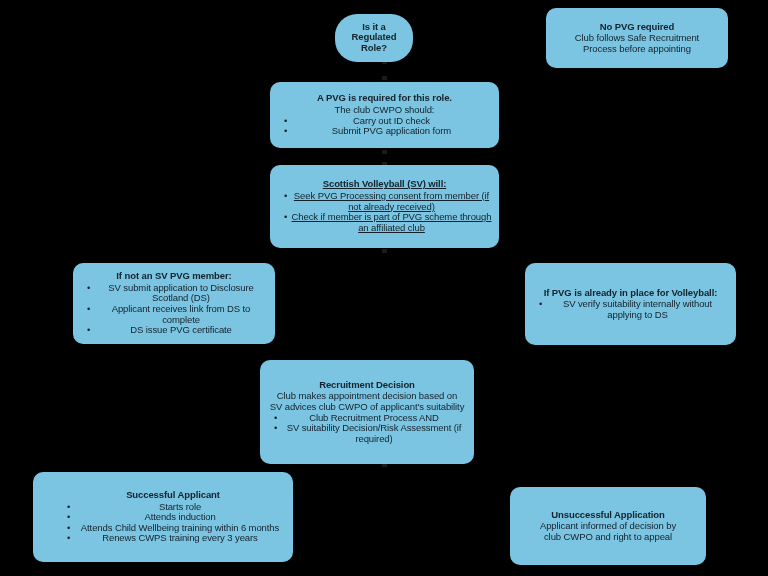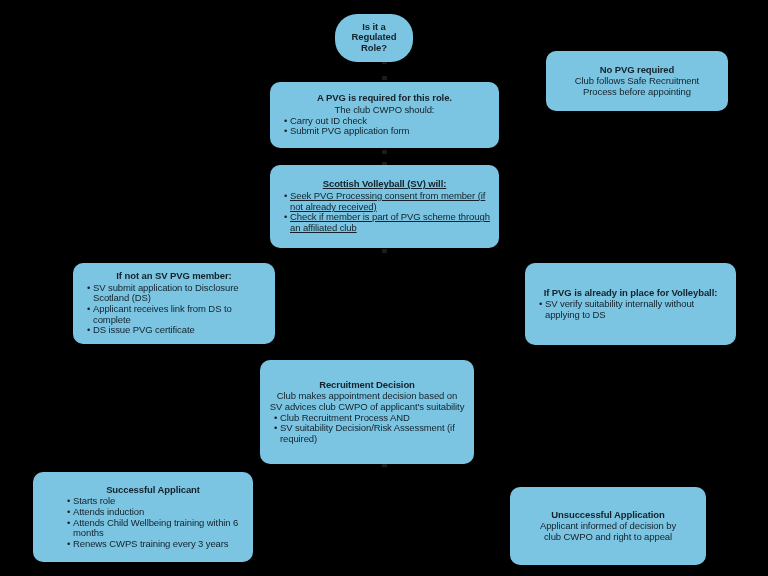--- a/index.html
+++ b/index.html
@@ -50,21 +50,21 @@
   }
   .node .bullet .dot {
     position: absolute;
     left: 8px;
     top: 0;
     font-size: 9.5px;
     line-height: 1.12;
   }
   .node .bullet .btxt {
     display: block;
-    text-align: left;
+    text-align: center;
   }
   .connector {
     position: absolute;
     background: #1b1b1b;
   }
 </style>
 </head>
 <body>
 
 <div id="canvas">
@@ -73,21 +73,21 @@
   <div class="connector" style="left:382px; top:76px; width:5px; height:4px;"></div>
   <div class="connector" style="left:382px; top:150px; width:5px; height:4px;"></div>
   <div class="connector" style="left:382px; top:162px; width:5px; height:4px;"></div>
   <div class="connector" style="left:382px; top:249px; width:5px; height:4px;"></div>
   <div class="connector" style="left:382px; top:463px; width:5px; height:4px;"></div>
 
   <div class="node" style="left:335px; top:14px; width:78px; height:48px;border-radius:22px;">
     <span class="title">Is it a Regulated Role?</span>
   </div>
 
-  <div class="node" style="left:546px; top:8px; width:182px; height:60px;margin-top:43px;">
+  <div class="node" style="left:546px; top:8px; width:182px; height:60px;">
     <span class="title">No PVG required</span>
     <span class="line">Club follows Safe Recruitment</span>
     <span class="line">Process before appointing</span>
   </div>
 
   <div class="node" style="left:270px; top:82px; width:229px; height:66px;">
     <span class="title">A PVG is required for this role.</span>
     <span class="line">The club CWPO should:</span>
     <span class="bullet">
         <span class="dot">•</span>
@@ -142,21 +142,21 @@
     <span class="bullet">
         <span class="dot">•</span>
         <span class="btxt">Club Recruitment Process AND</span>
       </span>
     <span class="bullet">
         <span class="dot">•</span>
         <span class="btxt">SV suitability Decision/Risk Assessment (if required)</span>
       </span>
   </div>
 
-  <div class="node" style="left:33px; top:472px; width:220px; height:90px;padding-left:26px;">
+  <div class="node" style="left:33px; top:472px; width:260px; height:90px;padding-left:26px;">
     <span class="title">Successful Applicant</span>
     <span class="bullet">
         <span class="dot">•</span>
         <span class="btxt">Starts role</span>
       </span>
     <span class="bullet">
         <span class="dot">•</span>
         <span class="btxt">Attends induction</span>
       </span>
     <span class="bullet">

